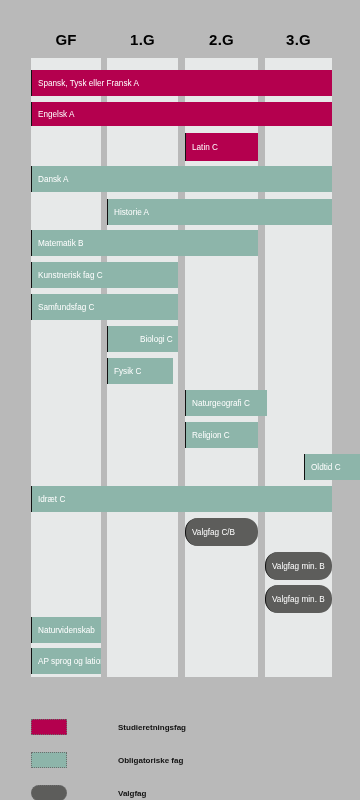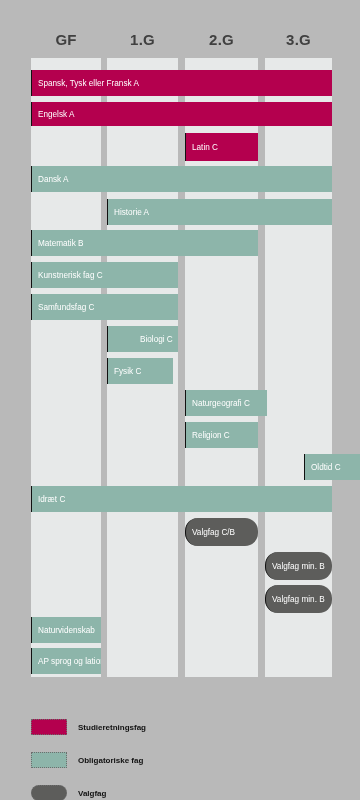--- a/index.html
+++ b/index.html
@@ -17,21 +17,21 @@
   #stage {
     position: absolute;
     left: 0; top: 0;
     width: 360px;
     height: 800px;
   }
   .col-header {
     position: absolute;
     font-weight: bold;
     font-size: 15px;
-    color: #404040;
+    color: #000000;
     text-align: center;
     letter-spacing: 0.2px;
     top: 30px;
     height: 20px;
     line-height: 20px;
   }
   .col-bg {
     position: absolute;
     background: #e7e9e9;
   }
@@ -50,20 +50,21 @@
   .b-green { background: #8db5aa; text-align: right; }
   .b-gray  { background: #5d5d5b; border-radius: 13px; }
   .edge-l {
     border-left: 1.5px solid #111;
   }
   .legend-row {
     position: absolute;
     height: 18px;
     display: flex;
     align-items: center;
+    gap: 40px;
   }
   .legend-swatch {
     width: 36px;
     height: 16px;
     box-sizing: border-box;
     border: 1px dotted #6d6d6d;
     flex: none;
   }
   .legend-label {
     margin-left: 11px;

